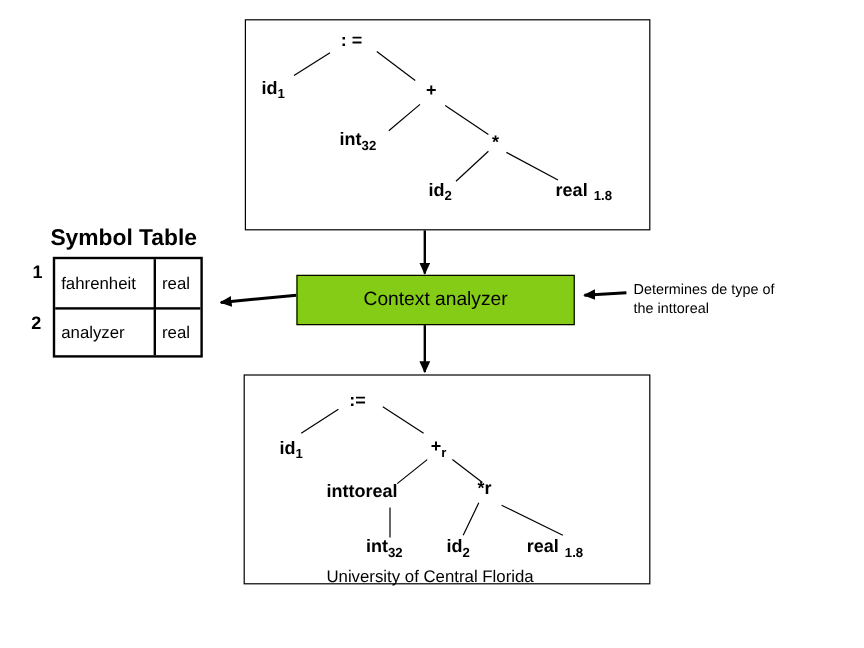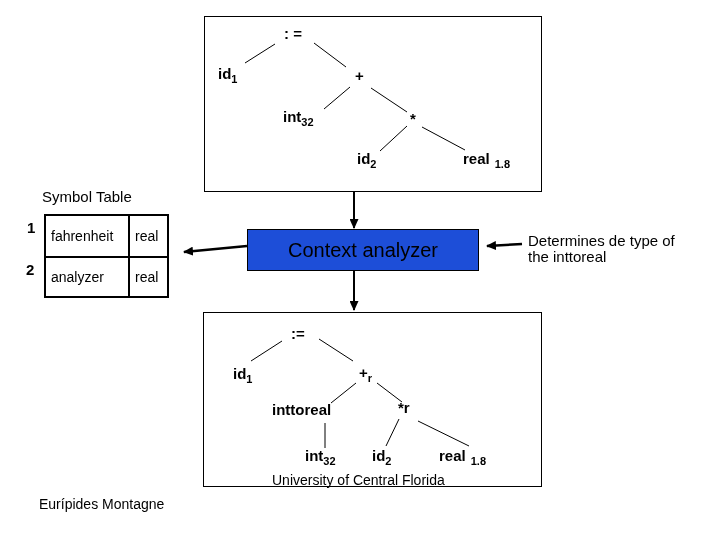--- a/index.html
+++ b/index.html
@@ -9,31 +9,31 @@
   .top-tree{left:204px;top:16px;width:336px;height:174px;}
   .bottom-tree{left:203px;top:312px;width:337px;height:173px;}
   .edges{position:absolute;left:0;top:0;width:100%;height:100%;}
   .edges line{stroke:#000;stroke-width:1;}
   .node{position:absolute;font-weight:bold;font-size:15px;line-height:16px;white-space:nowrap;}
   .node .s{font-size:11px;position:relative;top:4px;}
   .node .s.gap{margin-left:5px;text-align:right;}
   .overlay{position:absolute;left:0;top:0;width:720px;height:540px;pointer-events:none;}
   .overlay line{stroke:#000;}
   .ctx-box{position:absolute;left:247px;top:229px;width:230px;height:40px;border:1.5px solid #000;
-           display:flex;align-items:center;justify-content:center;font-size:20px;background:#1d4ed8;}
-  .st-title{position:absolute;left:42px;top:188px;font-size:15px;font-weight:normal;}
+           display:flex;align-items:center;justify-content:center;font-size:16px;background:#84cc16;}
+  .st-title{position:absolute;left:42px;top:188px;font-size:19px;font-weight:bold;}
   .st-index{position:absolute;font-size:15px;font-weight:bold;}
   .st-i1{left:27px;top:219px;}
   .st-i2{left:26px;top:261px;}
   .st-table{position:absolute;left:44px;top:214px;width:125px;height:84px;border:2px solid #000;
             box-sizing:border-box;display:grid;grid-template-columns:84px 1fr;grid-template-rows:42px 1fr;}
   .st-cell{display:flex;align-items:center;padding-left:5px;font-size:14px;}
   .st-c1{border-right:2px solid #000;}
   .st-r1{border-bottom:2px solid #000;}
-  .note{position:absolute;left:528px;top:233px;font-size:15px;line-height:16px;}
+  .note{position:absolute;left:528px;top:233px;font-size:12px;line-height:16px;}
   .footer-author{position:absolute;left:39px;top:496px;font-size:14px;}
   .footer-inst{position:absolute;left:272px;top:472px;font-size:14px;}
 </style>
 </head>
 <body>
 
 <div class="stage">
 
   <svg class="overlay">
     <defs>
@@ -97,16 +97,15 @@
     <span class="node" style="left:87px;top:13px"><span>:=</span><span class="s"></span></span>
     <span class="node" style="left:29px;top:53px"><span>id</span><span class="s">1</span></span>
     <span class="node" style="left:155px;top:52px"><span>+</span><span class="s">r</span></span>
     <span class="node" style="left:68px;top:89px"><span>inttoreal</span><span class="s"></span></span>
     <span class="node" style="left:194px;top:87px"><span>*r</span><span class="s"></span></span>
     <span class="node" style="left:101px;top:135px"><span>int</span><span class="s">32</span></span>
     <span class="node" style="left:168px;top:135px"><span>id</span><span class="s">2</span></span>
     <span class="node" style="left:235px;top:135px"><span>real</span><span class="s gap">1.8</span></span>
   </div>
 
-  <div class="footer-author">Eurípides Montagne</div>
   <div class="footer-inst">University of Central Florida</div>
 
 </div>
 
 </body></html>

